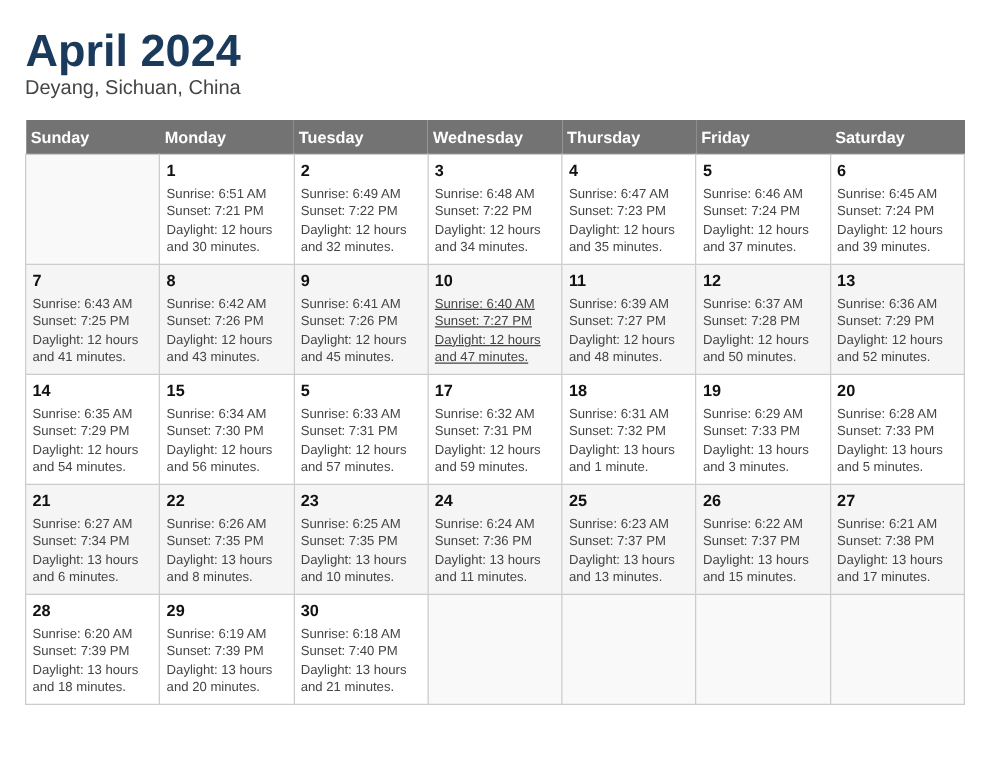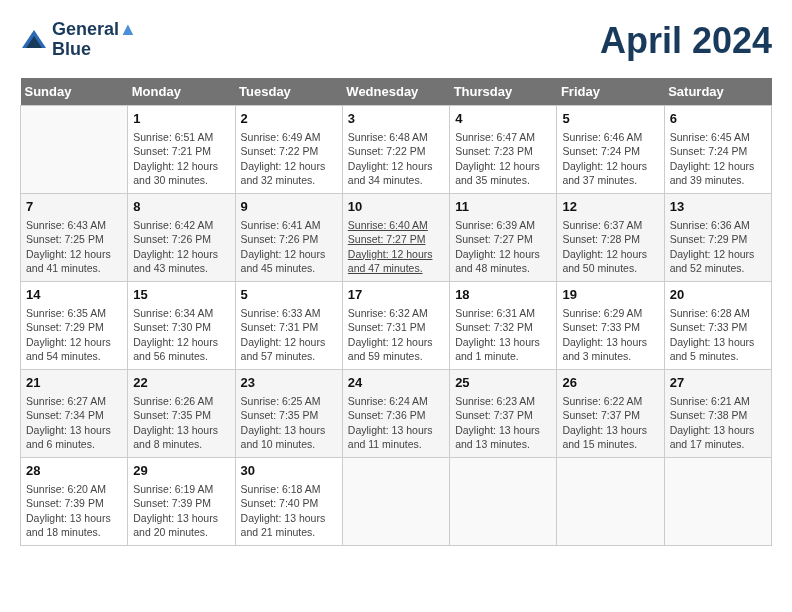--- a/index.html
+++ b/index.html
@@ -87,32 +87,23 @@
       background-color: #fff;
     }
     .empty {
       background-color: #f9f9f9 !important;
     }
   </style>
 </head>
 <body>
 
 <div class="header">
-  <div class="logo">
-    <svg class="logo-icon" viewBox="0 0 28 28">
-      <polygon points="14,4 26,22 2,22" fill="#2a6ab5"></polygon>
-      <polygon points="14,10 22,22 6,22" fill="#1a3a5c"></polygon>
-    </svg>
-    <div class="logo-text">
-      <div>General<span>▲</span></div>
-      <div>Blue</div>
-    </div>
-  </div>
   <div class="title-block">
     <div class="month-title">April 2024</div>
+    <div class="subtitle">Deyang, Sichuan, China</div>
   </div>
 </div>
 
 <table>
   <thead>
     <tr id="weekday-header">
         <th>Sunday</th>
         <th>Monday</th>
         <th>Tuesday</th>
         <th>Wednesday</th>

